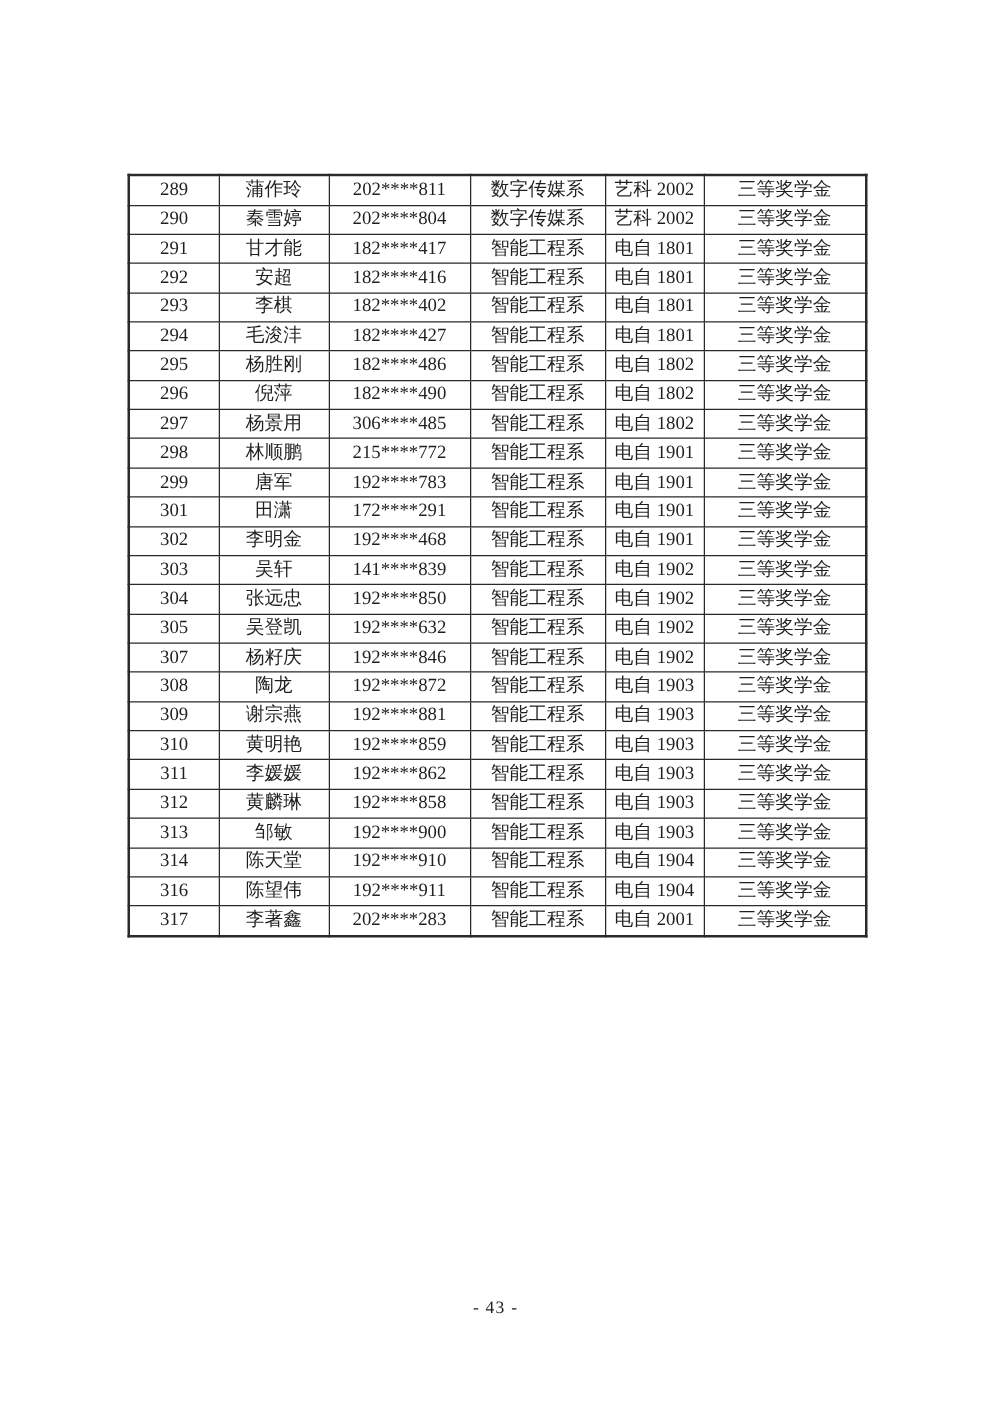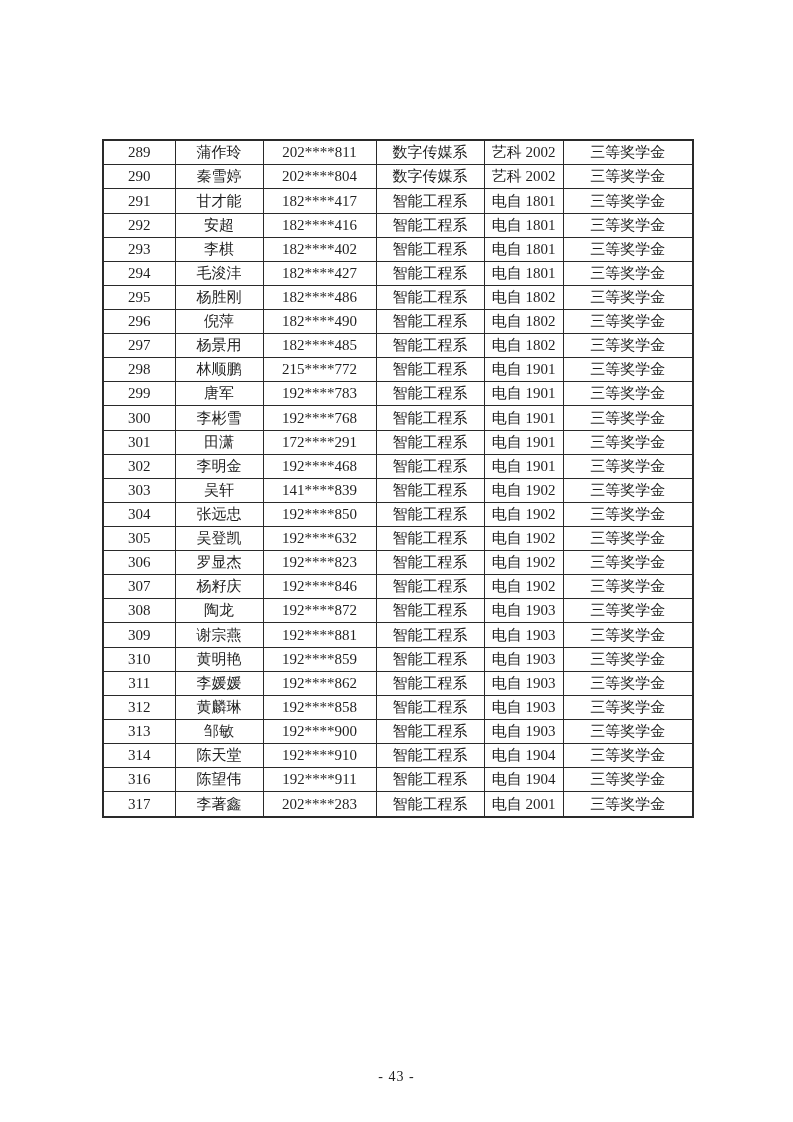--- a/index.html
+++ b/index.html
@@ -12,21 +12,21 @@
     position: relative;
     background: #ffffff;
     font-family: "Liberation Serif", "DejaVu Serif", serif;
     color: #1f1f1f;
   }
   .doc-table {
     position: absolute;
     left: 102px;
     top: 139px;
     width: 590px;
-    height: 679px;
+    height: 611px;
     border-collapse: collapse;
     table-layout: fixed;
     border: 2px solid #2a2a2a;
   }
   .doc-table td {
     border: 1px solid #2a2a2a;
     text-align: center;
     vertical-align: middle;
     font-size: 15px;
     line-height: 1;
@@ -39,21 +39,20 @@
   }
   .page-footer {
     position: absolute;
     left: 0;
     top: 1039px;
     width: 793px;
     text-align: center;
     font-size: 14px;
     color: #1f1f1f;
     letter-spacing: 1px;
-    margin-top: 30px;
   }
 </style>
 </head>
 <body>
 
 <table class="doc-table">
   <colgroup>
     <col style="width:72px">
     <col style="width:88px">
     <col style="width:113px">
@@ -122,21 +121,21 @@
     <td class="cell-num">296</td>
     <td class="cell-name">倪萍</td>
     <td class="cell-id">182****490</td>
     <td class="cell-dept">智能工程系</td>
     <td class="cell-class">电自 1802</td>
     <td class="cell-award">三等奖学金</td>
   </tr>
       <tr>
     <td class="cell-num">297</td>
     <td class="cell-name">杨景用</td>
-    <td class="cell-id">182****485</td>
+    <td class="cell-id">306****485</td>
     <td class="cell-dept">智能工程系</td>
     <td class="cell-class">电自 1802</td>
     <td class="cell-award">三等奖学金</td>
   </tr>
       <tr>
     <td class="cell-num">298</td>
     <td class="cell-name">林顺鹏</td>
     <td class="cell-id">215****772</td>
     <td class="cell-dept">智能工程系</td>
     <td class="cell-class">电自 1901</td>
@@ -144,28 +143,20 @@
   </tr>
       <tr>
     <td class="cell-num">299</td>
     <td class="cell-name">唐军</td>
     <td class="cell-id">192****783</td>
     <td class="cell-dept">智能工程系</td>
     <td class="cell-class">电自 1901</td>
     <td class="cell-award">三等奖学金</td>
   </tr>
       <tr>
-    <td class="cell-num">300</td>
-    <td class="cell-name">李彬雪</td>
-    <td class="cell-id">192****768</td>
-    <td class="cell-dept">智能工程系</td>
-    <td class="cell-class">电自 1901</td>
-    <td class="cell-award">三等奖学金</td>
-  </tr>
-      <tr>
     <td class="cell-num">301</td>
     <td class="cell-name">田潇</td>
     <td class="cell-id">172****291</td>
     <td class="cell-dept">智能工程系</td>
     <td class="cell-class">电自 1901</td>
     <td class="cell-award">三等奖学金</td>
   </tr>
       <tr>
     <td class="cell-num">302</td>
     <td class="cell-name">李明金</td>
@@ -187,28 +178,20 @@
     <td class="cell-name">张远忠</td>
     <td class="cell-id">192****850</td>
     <td class="cell-dept">智能工程系</td>
     <td class="cell-class">电自 1902</td>
     <td class="cell-award">三等奖学金</td>
   </tr>
       <tr>
     <td class="cell-num">305</td>
     <td class="cell-name">吴登凯</td>
     <td class="cell-id">192****632</td>
-    <td class="cell-dept">智能工程系</td>
-    <td class="cell-class">电自 1902</td>
-    <td class="cell-award">三等奖学金</td>
-  </tr>
-      <tr>
-    <td class="cell-num">306</td>
-    <td class="cell-name">罗显杰</td>
-    <td class="cell-id">192****823</td>
     <td class="cell-dept">智能工程系</td>
     <td class="cell-class">电自 1902</td>
     <td class="cell-award">三等奖学金</td>
   </tr>
       <tr>
     <td class="cell-num">307</td>
     <td class="cell-name">杨籽庆</td>
     <td class="cell-id">192****846</td>
     <td class="cell-dept">智能工程系</td>
     <td class="cell-class">电自 1902</td>

